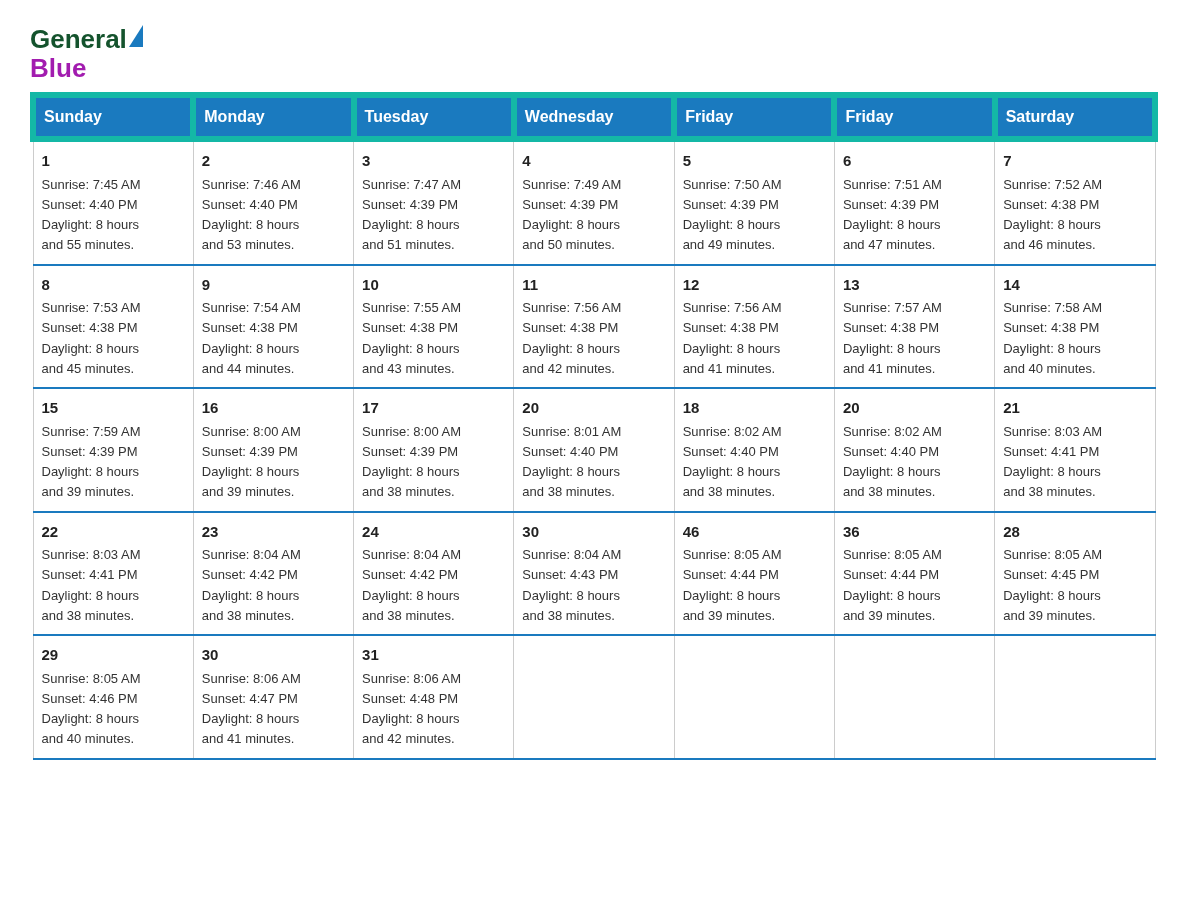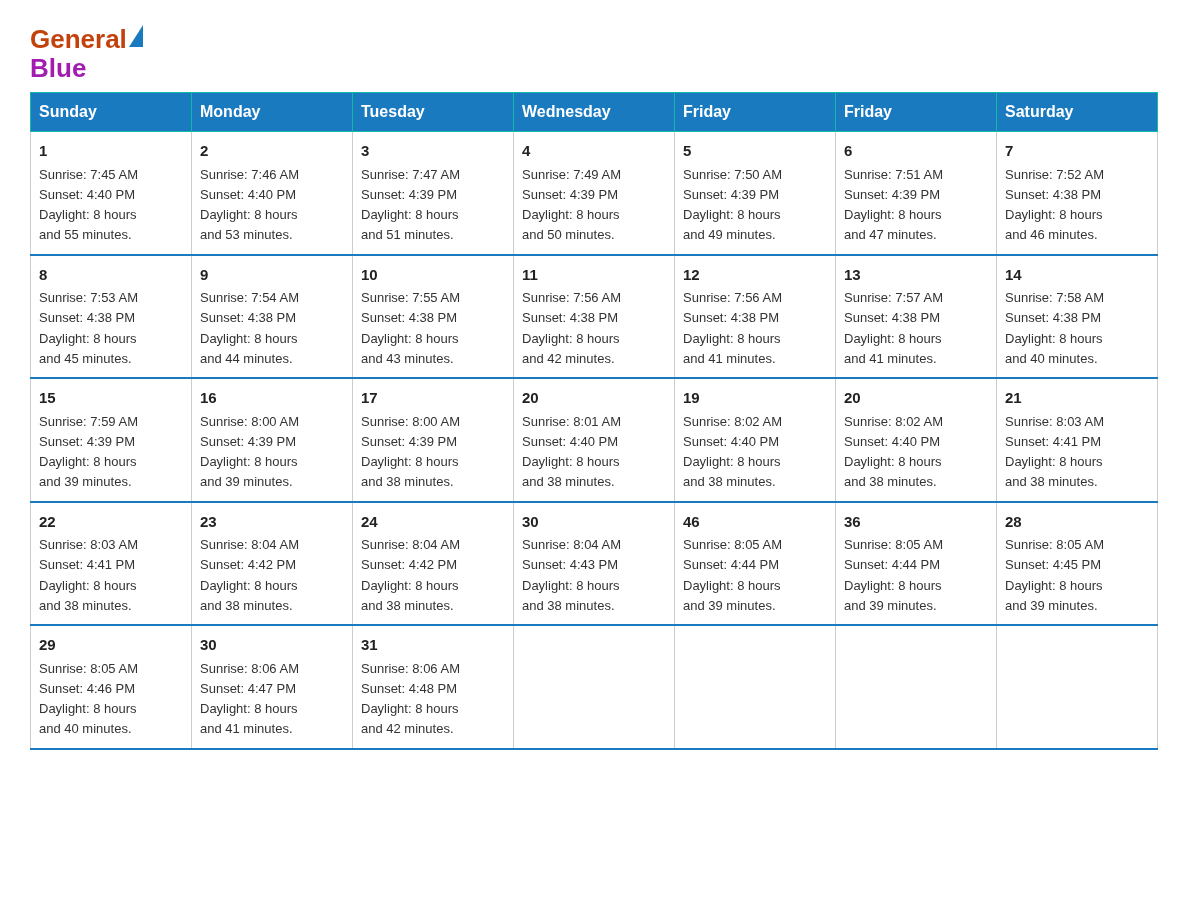--- a/index.html
+++ b/index.html
@@ -17,21 +17,21 @@
       margin-bottom: 10px;
     }
     .logo {
       display: flex;
       align-items: flex-start;
       padding-top: 5px;
     }
     .logo-text {
       font-size: 26px;
       font-weight: bold;
-      color: #c2410c;
+      color: #14532d;
       line-height: 1.1;
     }
     .logo-triangle {
       width: 0;
       height: 0;
       border-left: 14px solid transparent;
       border-bottom: 22px solid #1a7abf;
       display: inline-block;
       margin-left: 2px;
       vertical-align: middle;
@@ -57,21 +57,21 @@
       border-collapse: collapse;
       margin-top: 10px;
     }
     thead tr th {
       background-color: #1a7abf;
       color: #fff;
       padding: 10px 8px;
       text-align: left;
       font-size: 16px;
       font-weight: bold;
-      border: 1px solid #14b8a6;
+      border: 6px solid #14b8a6;
     }
     tbody tr td {
       vertical-align: top;
       padding: 8px;
       font-size: 13.5px;
       color: #222;
       border: 1px solid #ccc;
       width: calc(100% / 7);
       line-height: 1.5;
     }
@@ -196,21 +196,21 @@
       </td>
         <td>
         <span class="day-num">17</span>
         <span class="day-info">Sunrise: 8:00 AM<br>Sunset: 4:39 PM<br>Daylight: 8 hours<br>and 38 minutes.</span>
       </td>
         <td>
         <span class="day-num">20</span>
         <span class="day-info">Sunrise: 8:01 AM<br>Sunset: 4:40 PM<br>Daylight: 8 hours<br>and 38 minutes.</span>
       </td>
         <td>
-        <span class="day-num">19</span>
+        <span class="day-num">18</span>
         <span class="day-info">Sunrise: 8:02 AM<br>Sunset: 4:40 PM<br>Daylight: 8 hours<br>and 38 minutes.</span>
       </td>
         <td>
         <span class="day-num">20</span>
         <span class="day-info">Sunrise: 8:02 AM<br>Sunset: 4:40 PM<br>Daylight: 8 hours<br>and 38 minutes.</span>
       </td>
         <td>
         <span class="day-num">21</span>
         <span class="day-info">Sunrise: 8:03 AM<br>Sunset: 4:41 PM<br>Daylight: 8 hours<br>and 38 minutes.</span>
       </td>

